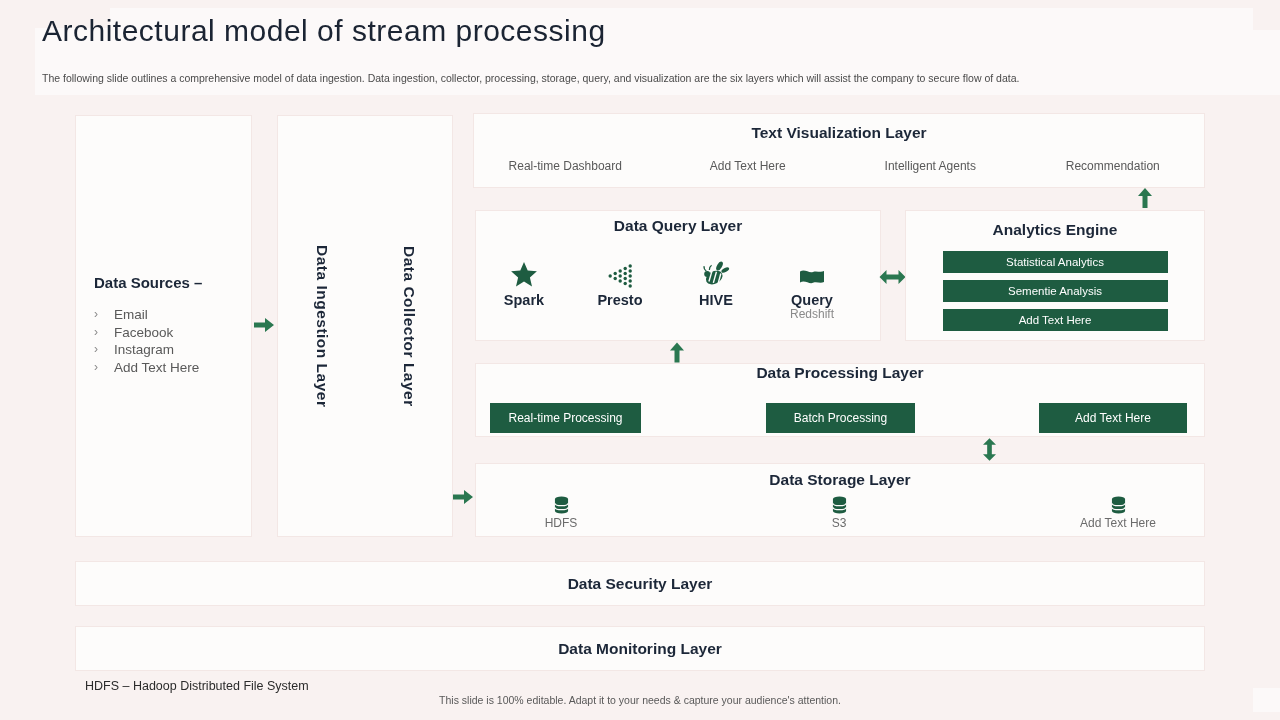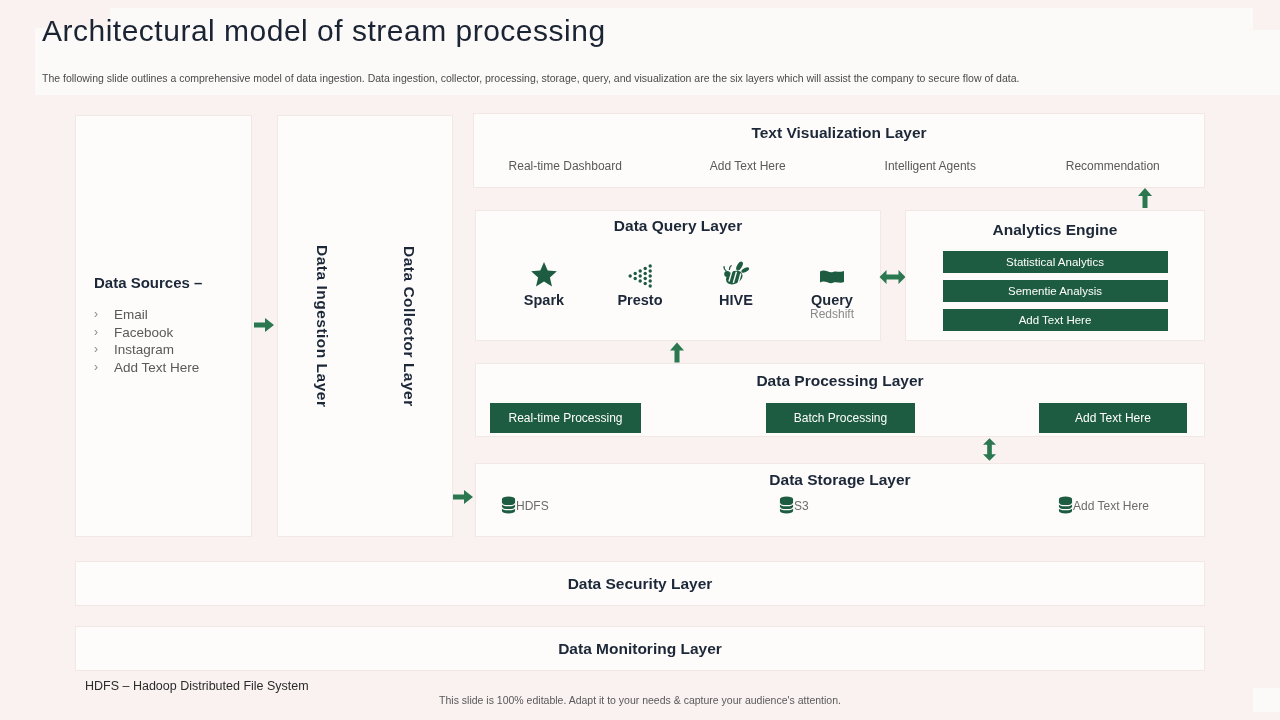--- a/index.html
+++ b/index.html
@@ -19,31 +19,31 @@
   .sources-list{position:absolute;left:18px;top:190px;margin:0;padding:0;list-style:none;}
   .sources-list li{font-size:13.5px;color:#595959;line-height:17.5px;display:flex;}
   .sources-list .bullet{color:#8a8a8a;width:20px;display:inline-block;font-size:12px;}
   
   .vert-box-inner{display:flex;height:100%;width:100%;justify-content:space-around;align-items:center;}
   .vlabel{writing-mode:vertical-rl;font-weight:bold;font-size:15.5px;color:#1c2738;letter-spacing:0.5px;}
   
   .viz-items{position:absolute;left:0;top:45px;width:100%;display:grid;grid-template-columns:repeat(4,1fr);}
   .viz-items div{text-align:center;font-size:12px;color:#595959;}
   
-  .query-items{position:absolute;left:0;top:48px;width:100%;display:flex;justify-content:flex-end;}
+  .query-items{position:absolute;left:0;top:48px;width:100%;display:flex;justify-content:flex-start;}
   .query-item{display:flex;flex-direction:column;align-items:center;width:96px;}
   .query-item .icn{height:30px;display:flex;align-items:flex-end;justify-content:center;}
   .query-item .lbl{font-weight:bold;font-size:14.5px;color:#1c2738;margin-top:3px;}
   .query-item .sub{font-size:12px;color:#8a8a8a;margin-top:-1px;}
   
   .gbtn{background:#1e5c41;color:#fff;text-align:center;}
   .an-btn{width:225px;height:22px;line-height:22px;font-size:11.5px;margin:0 auto 7px auto;}
   .pr-btn{position:absolute;height:30px;line-height:30px;font-size:12px;}
   
-  .st-item{position:absolute;top:32px;width:120px;display:flex;flex-direction:row;align-items:center;}
+  .st-item{position:absolute;top:32px;width:120px;display:flex;flex-direction:column;align-items:center;}
   .st-item .lbl{font-size:12px;color:#6b6b6b;margin-top:2px;}
   
   .band-title{line-height:43px;}
   
   .footer-abbr{position:absolute;left:85px;top:679px;font-size:12.5px;color:#2b2b2b;}
   .footer-note{position:absolute;left:0;top:694px;width:100%;text-align:center;font-size:10.5px;color:#595959;}
   svg{display:block;}
 </style>
 </head>
 <body>
@@ -193,21 +193,21 @@
     </div>
   </div>
 
   <div class="abs" style="left:670px;top:342px;">
     <svg width="14" height="21" viewBox="0 0 14 20">
         <polygon fill="#2a7750" points="4.5,20 4.5,8 0,8 7,0 14,8 9.5,8 9.5,20"></polygon>
       </svg>
   </div>
 
   <div class="box" style="left:475px;top:363px;width:730px;height:74px;">
-    <div class="box-title" style="margin-top:8px;">Data Processing Layer</div>
+    <div class="box-title" style="">Data Processing Layer</div>
     <div class="gbtn pr-btn" style="left:14px;top:39px;width:151px;">Real-time Processing</div>
     <div class="gbtn pr-btn" style="left:290px;top:39px;width:149px;">Batch Processing</div>
     <div class="gbtn pr-btn" style="left:563px;top:39px;width:148px;">Add Text Here</div>
   </div>
 
   <div class="abs" style="left:983px;top:437px;">
     <svg width="13" height="25" viewBox="0 0 14 24">
         <polygon fill="#2a7750" points="0,7 7,0 14,7 9.5,7 9.5,17 14,17 7,24 0,17 4.5,17 4.5,7"></polygon>
       </svg>
   </div>

